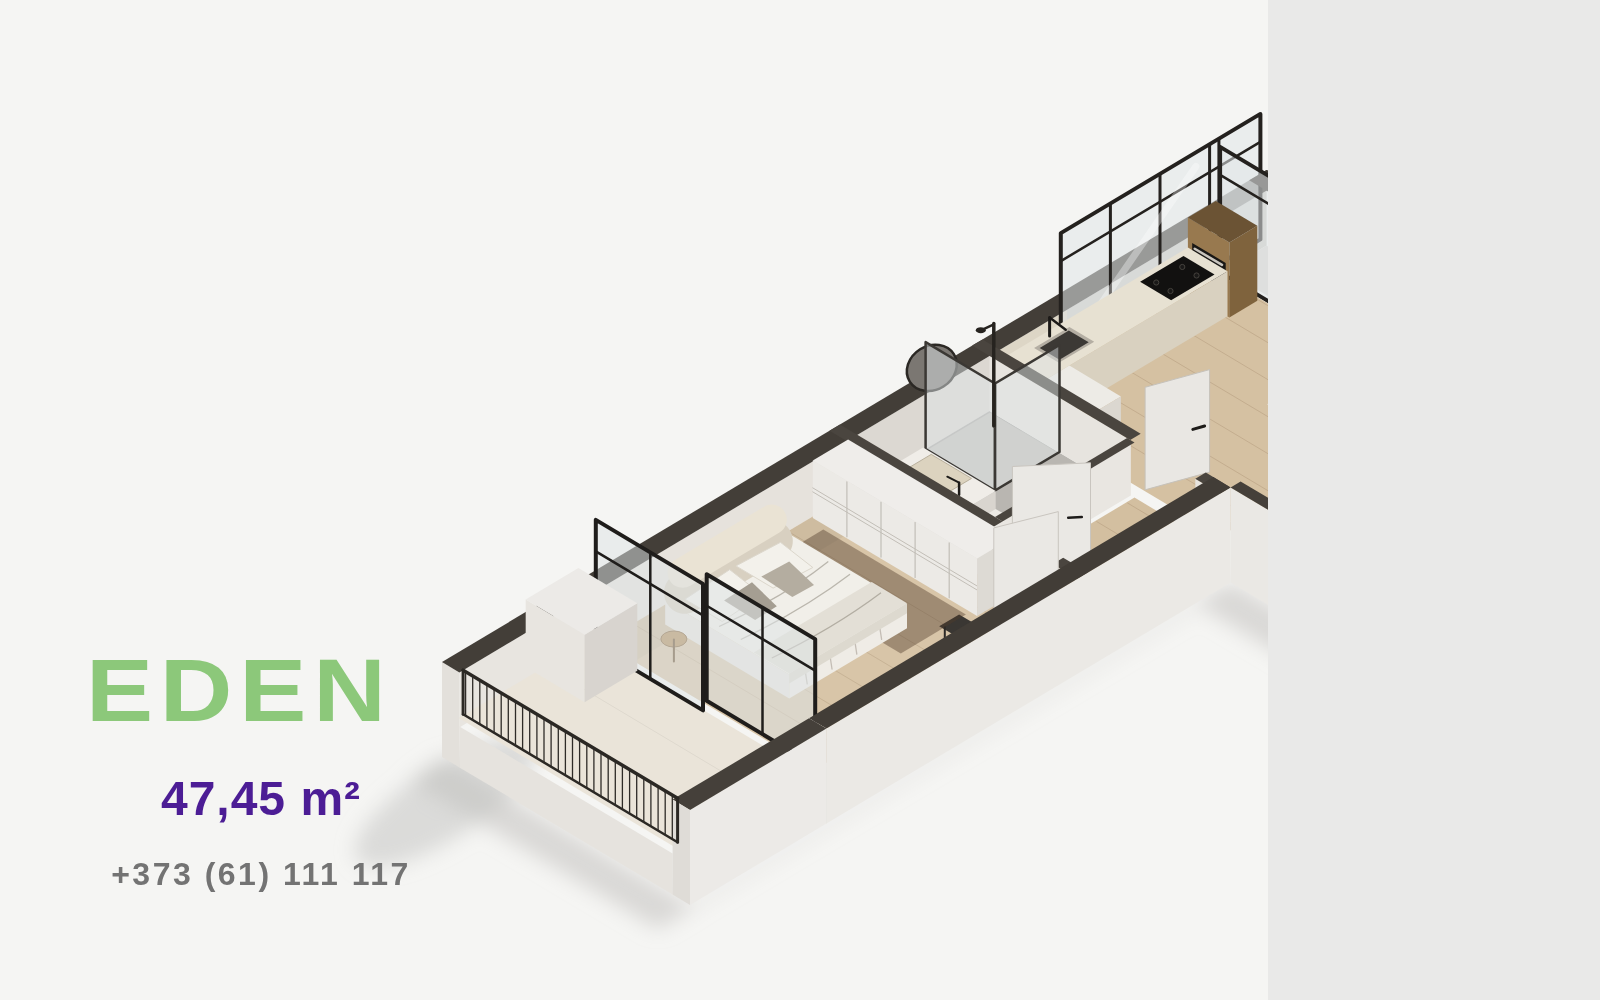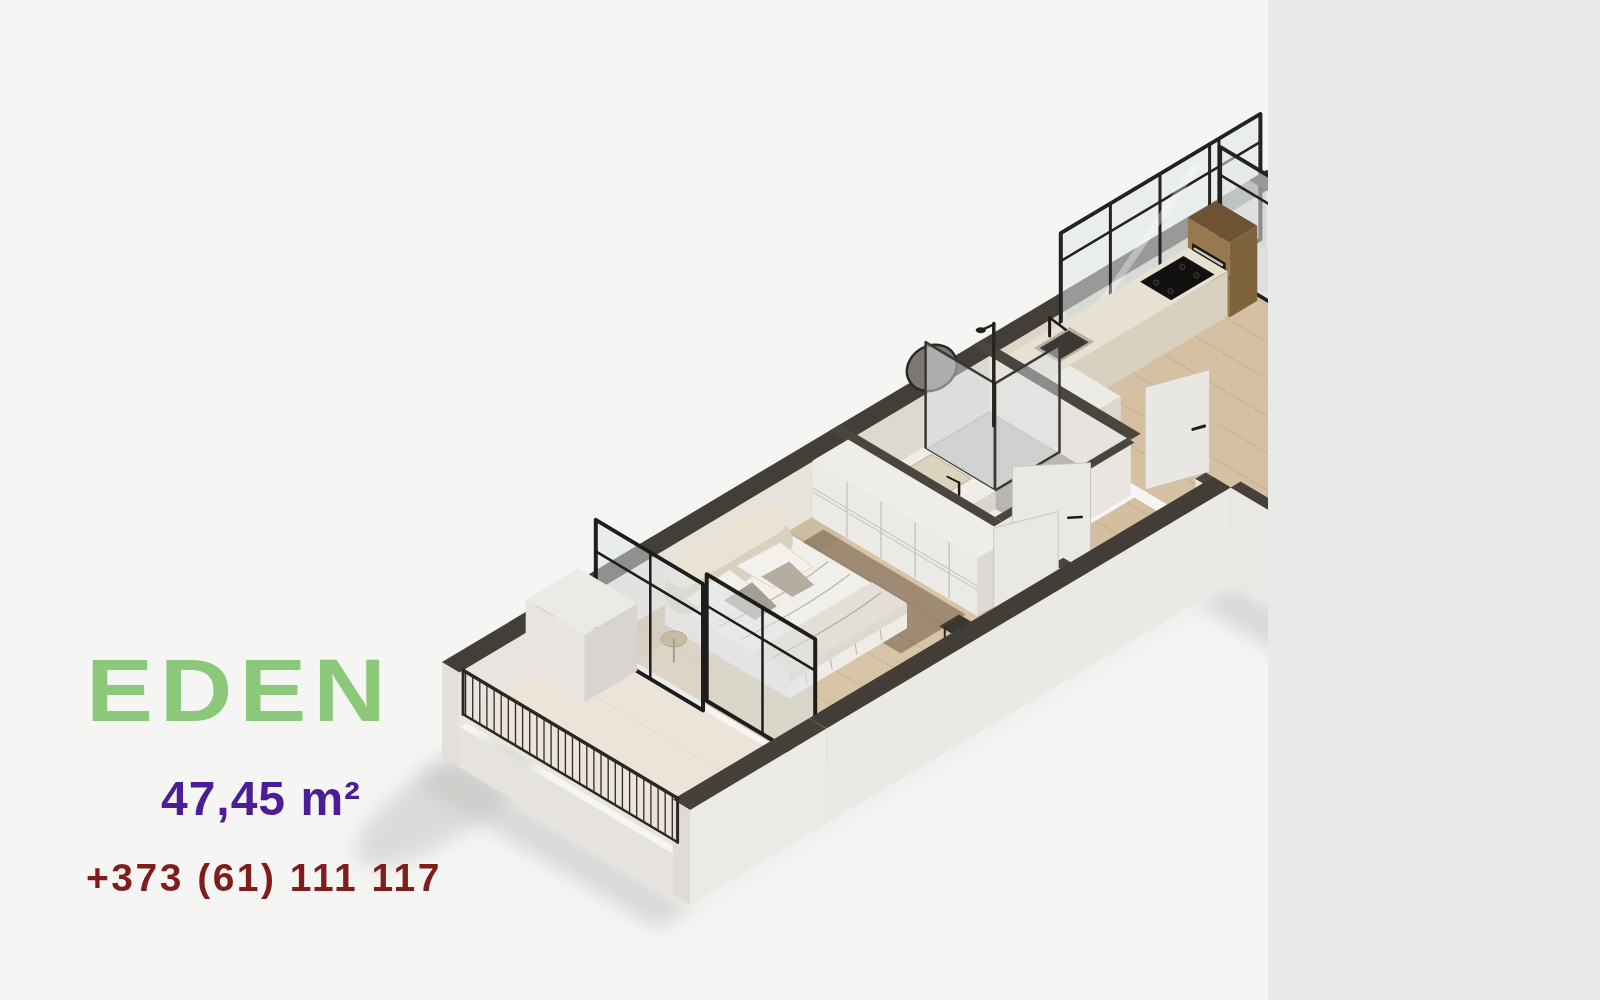--- a/index.html
+++ b/index.html
@@ -3,21 +3,21 @@
 <meta charset="utf-8">
 <style>
   html,body{margin:0;padding:0;background:#e9e9e8;}
   .page{position:relative;width:1268px;height:1000px;background:#f5f5f3;overflow:hidden;
         font-family:"Liberation Sans",sans-serif;}
   .page svg{position:absolute;left:0;top:0;}
   .info{position:absolute;left:86px;top:646px;width:350px;z-index:2;}
   .brand{font-size:89px;line-height:1;font-weight:700;letter-spacing:6px;color:#8cc87a;
          transform:scaleX(1.13);transform-origin:0 50%;white-space:nowrap;}
   .area{margin-top:36px;text-align:center;font-size:48px;font-weight:700;color:#4c1d95;letter-spacing:1px;}
-  .phone{margin-top:30px;text-align:center;font-size:39px;font-weight:700;color:#7f1d1d;letter-spacing:2.5px;white-space:nowrap;}
+  .phone{margin-top:30px;text-align:center;font-size:32px;font-weight:700;color:#737373;letter-spacing:2.5px;white-space:nowrap;}
 </style>
 </head>
 <body>
 
 <div class="page">
 
   <svg id="plan" width="1600" height="1000" viewBox="0 0 1600 1000">
     <defs>
       <filter id="soft" x="-30%" y="-30%" width="160%" height="160%">
         <feGaussianBlur stdDeviation="10"></feGaussianBlur>

